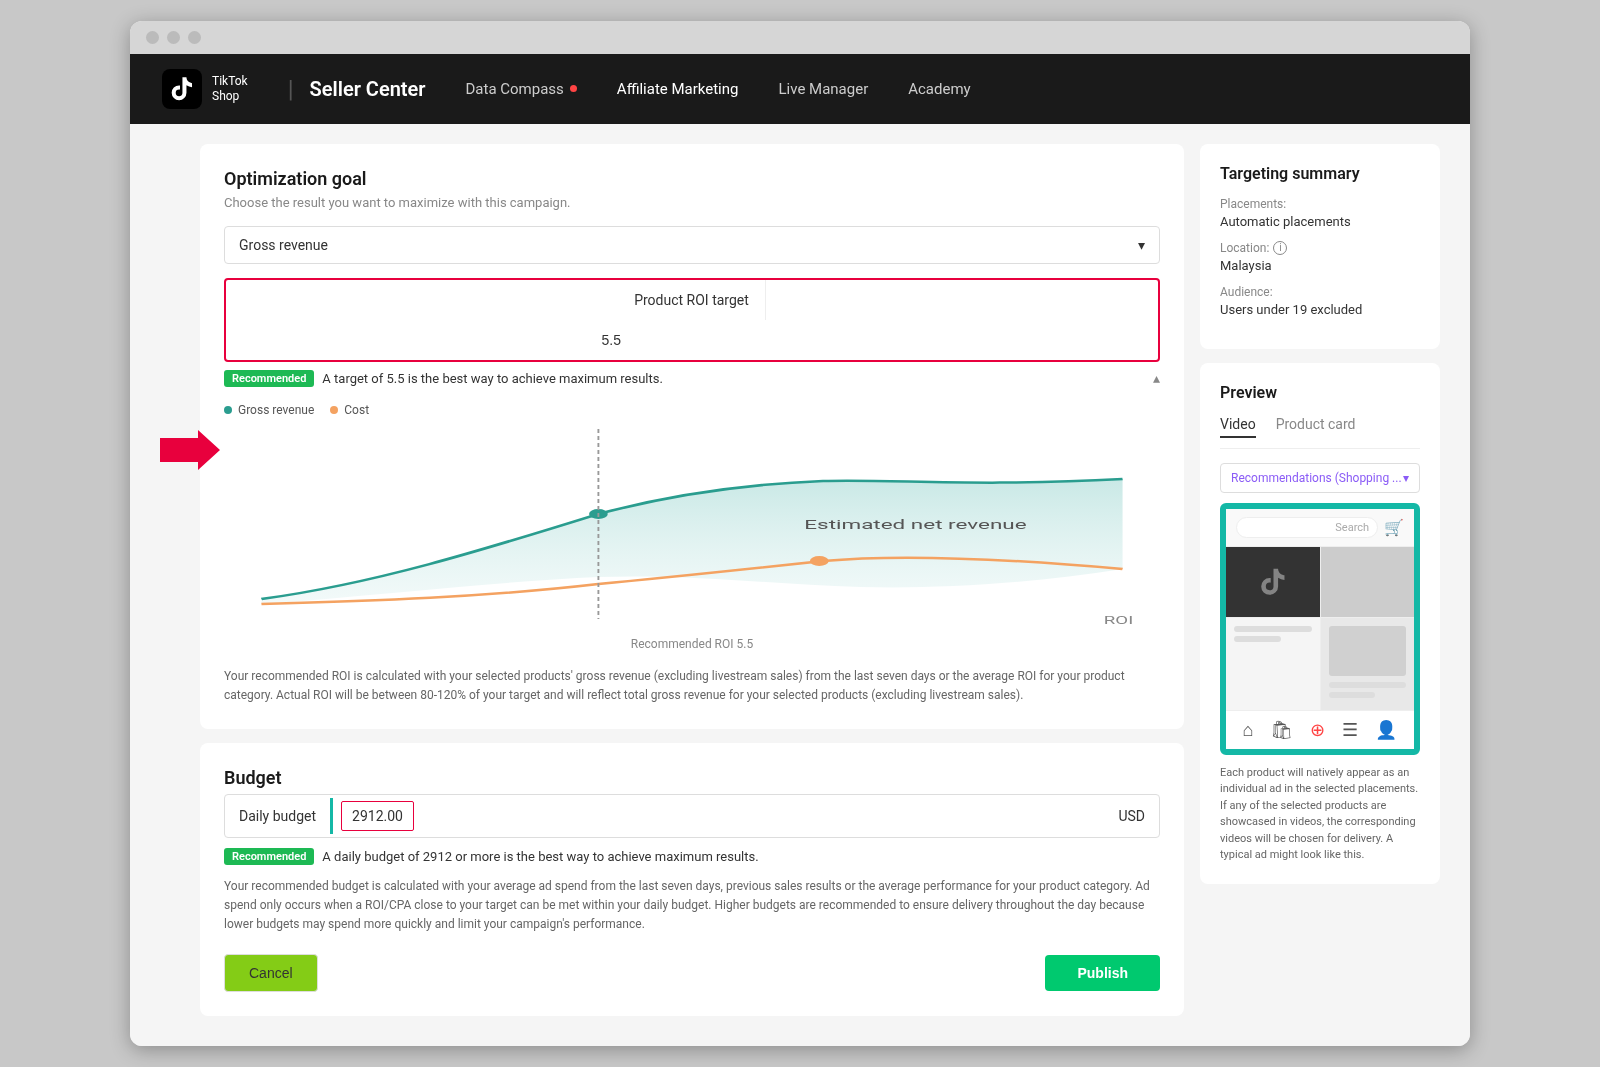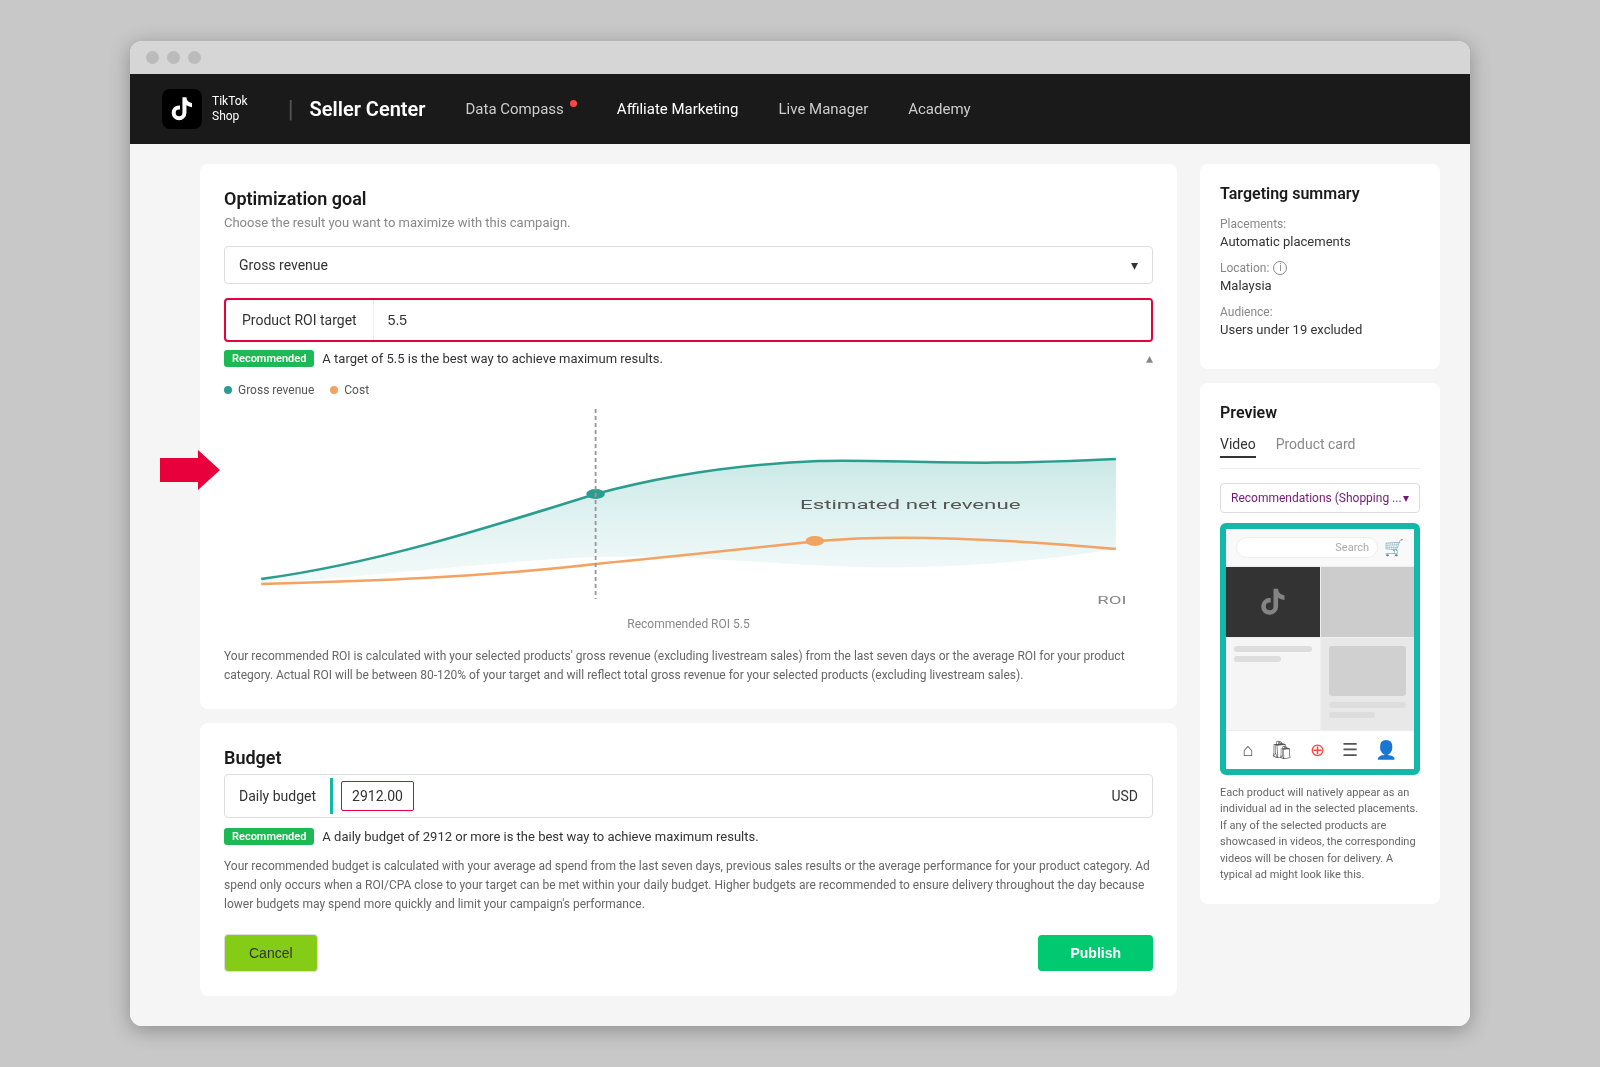--- a/index.html
+++ b/index.html
@@ -95,40 +95,41 @@
       gap: 40px;
       flex: 1;
     }
 
     .nav-link {
       color: #ccc;
       font-size: 15px;
       cursor: pointer;
       position: relative;
       display: flex;
+      align-items: center;
       gap: 6px;
     }
 
     .nav-link.active {
       color: #fff;
     }
 
     .nav-dot {
       width: 7px; height: 7px;
       background: #ff4444;
       border-radius: 50%;
       display: inline-block;
     }
 
     
     .main-content {
       background: #f5f5f5;
       padding: 20px 30px 30px;
       display: flex;
-      gap: 23px;
+      gap: 16px;
     }
 
     
     .left-section {
       display: flex;
       align-items: flex-start;
       gap: 0;
       flex: 1;
     }
 
@@ -184,20 +185,21 @@
     }
 
     
     .roi-field {
       border: 2px solid #e8003d;
       border-radius: 4px;
       display: flex;
       align-items: center;
       overflow: hidden;
       margin-bottom: 0;
+      flex-direction: column;
     }
 
     .roi-label {
       padding: 12px 16px;
       font-size: 14px;
       color: #333;
       border-right: 1px solid #eee;
       white-space: nowrap;
     }
 
@@ -435,21 +437,21 @@
     .preview-tab.active {
       color: #333;
       border-bottom: 2px solid #333;
     }
 
     .preview-dropdown {
       border: 1px solid #ddd;
       border-radius: 4px;
       padding: 7px 10px;
       font-size: 12px;
-      color: #701a75;
+      color: #8b5cf6;
       display: flex;
       align-items: center;
       justify-content: space-between;
       margin-bottom: 10px;
       cursor: pointer;
     }
 
     .preview-mockup {
       border: 6px solid #14b8a6;
       border-radius: 6px;

